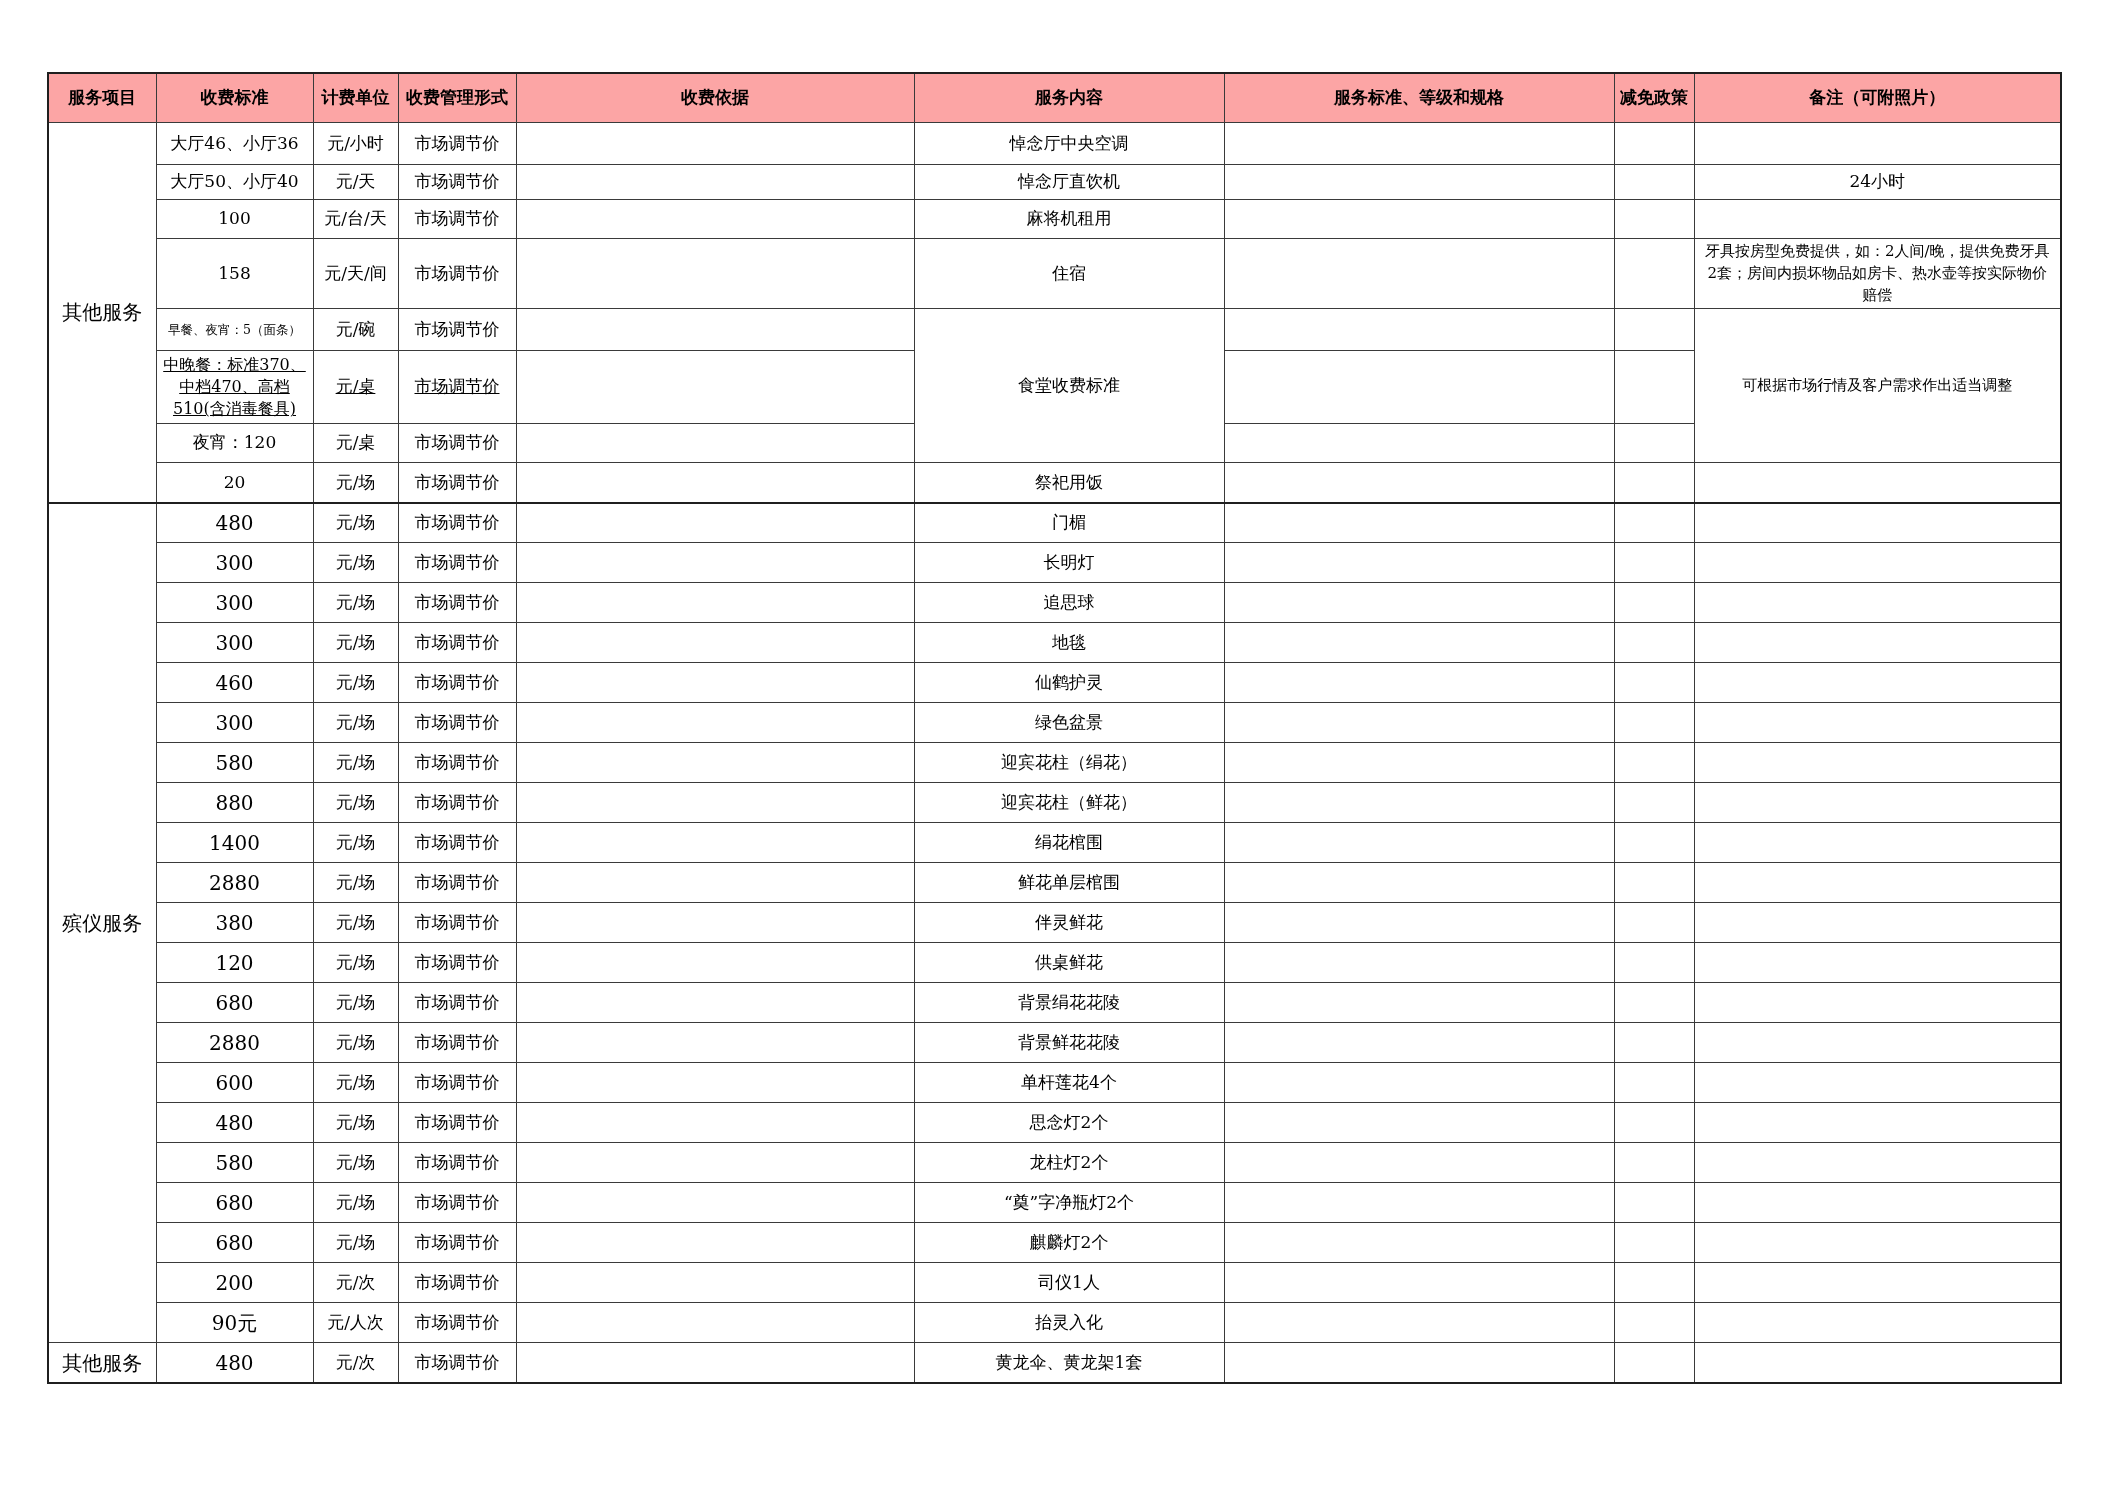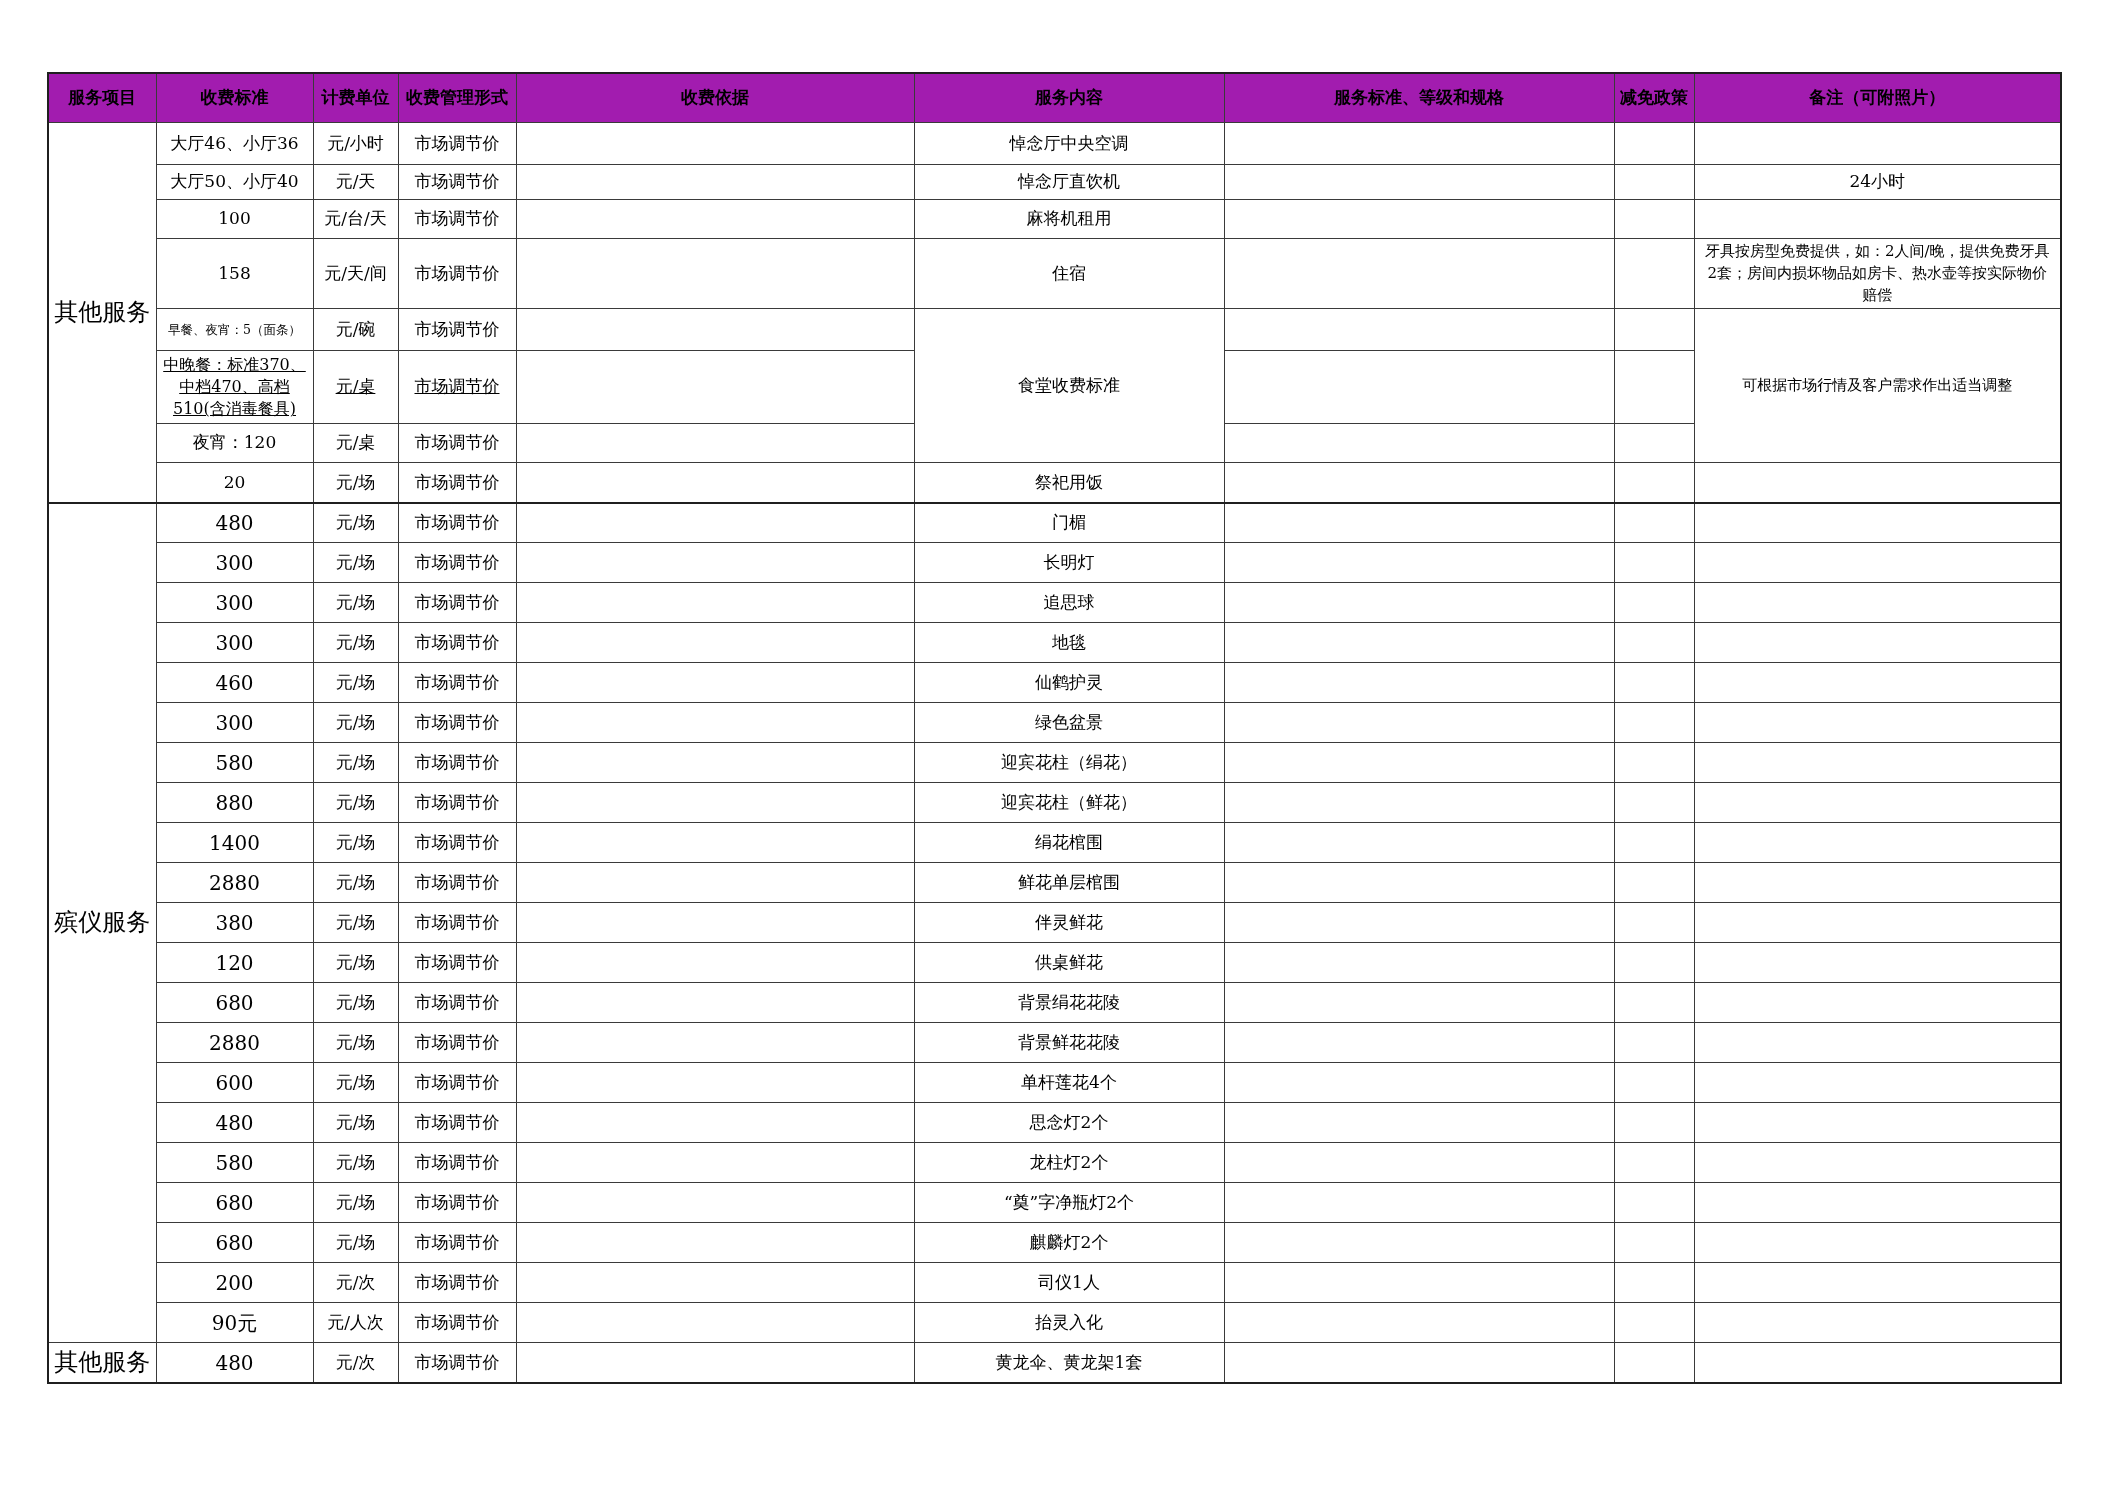--- a/index.html
+++ b/index.html
@@ -13,32 +13,32 @@
     border:2px solid #1f1f1f;
   }
   col.w0{width:108px}col.w1{width:157px}col.w2{width:85px}col.w3{width:118px}
   col.w4{width:398px}col.w5{width:310px}col.w6{width:390px}col.w7{width:80px}col.w8{width:367px}
   th,td{
     border:1px solid #3a3a3a;text-align:center;vertical-align:middle;
     padding:2px 4px;font-size:17px;line-height:1.4;overflow:hidden;
   }
   thead th{
     font-family:"Liberation Sans","DejaVu Sans",sans-serif;
-    font-weight:bold;font-size:17px;height:44px;background:#a21caf;
+    font-weight:bold;font-size:17px;height:44px;background:#fca5a5;
   }
   tbody tr{height:40px;}
   tbody tr:nth-child(1){height:42px;}
   tbody tr:nth-child(2){height:35px;}
   tbody tr:nth-child(3){height:39px;}
   tbody tr:nth-child(4){height:66px;}
   tbody tr:nth-child(5){height:42px;padding-left:44px;}
   tbody tr:nth-child(6){height:73px;text-decoration:underline;}
   tbody tr:nth-child(7){height:39px;}
   tbody tr:nth-child(9) td{border-top:2px solid #1f1f1f;}
-  td.cat{font-size:24px;}
+  td.cat{font-size:20px;}
   td.num{font-size:20px;}
   td.small{font-size:12.5px;}
   td.mid{font-size:16px;padding:2px;}
   td.note{font-size:15px;line-height:1.45;padding:2px 6px;border-radius:25px;}
 </style>
 </head>
 <body>
 
 <table class="fee">
   <colgroup>

